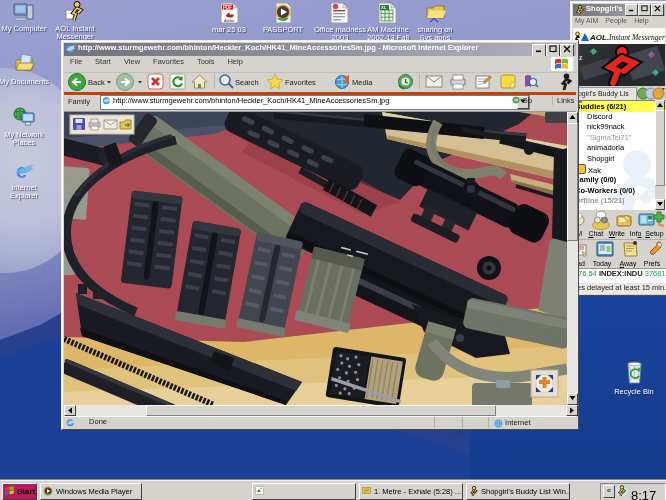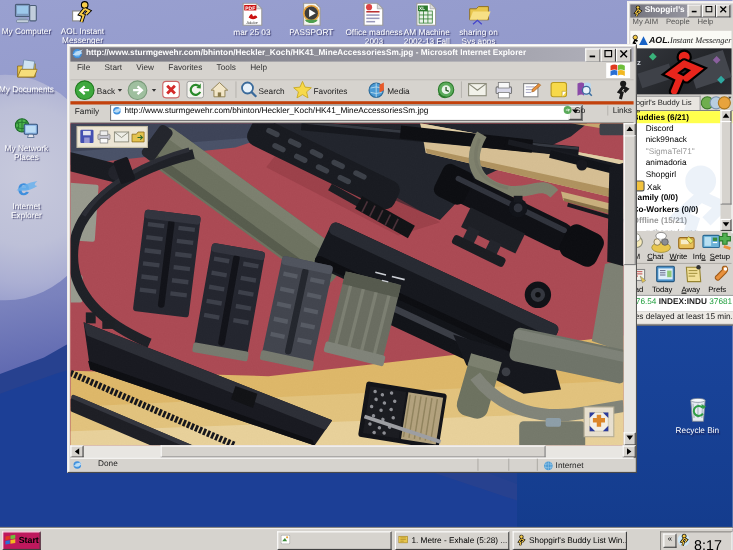--- a/index.html
+++ b/index.html
@@ -746,20 +746,29 @@
 <div id="taskbar" class="abs" style="left:0;top:480px;width:666px;height:20px;background:#d6d3ce;border-top:1px solid #f3f1ee;box-shadow:0 -1px 0 #8a8884;font-size:7.5px;color:#000;">
   <div class="abs" style="left:2px;top:2px;width:33px;height:15px;background:#be185d;border-top:1px solid #fff;border-left:1px solid #fff;border-right:1px solid #404040;border-bottom:1px solid #404040;">
     <svg width="11" height="11" style="margin:1px 0 0 1px" viewBox="0 0 12 12">
       <polygon points="1,3 5.4,2.2 5.4,5.8 1,6.6" fill="#e03a1e"></polygon>
         <polygon points="6,2.1 10.8,1.3 10.8,4.9 6,5.7" fill="#6fbf3a"></polygon>
       <polygon points="1,7.4 5.4,6.6 5.4,10.2 1,11" fill="#2a6fd4"></polygon>
         <polygon points="6,6.5 10.8,5.7 10.8,9.3 6,10.1" fill="#f2b820"></polygon>
     </svg>
     <span style="position:absolute;left:14px;top:3px;font-weight:bold;font-size:8px;">Start</span>
   </div>
+  <div class="abs" style="left:40px;top:2px;width:100px;height:15px;background:#d6d3ce;border-top:1px solid #fff;border-left:1px solid #fff;border-right:1px solid #404040;border-bottom:1px solid #404040;white-space:nowrap;overflow:hidden;">
+    <svg width="10" height="10" style="margin:2px 0 0 2px;vertical-align:top" viewBox="0 0 20 20">
+        <circle cx="10" cy="10" r="9" fill="#e8a33d"></circle>
+        <circle cx="10" cy="10" r="7" fill="#3d3d3d"></circle>
+        <path d="M8 6 L14 10 L8 14 Z" fill="#fff"></path>
+        <path d="M3 15 A9 9 0 0 0 17 15 Z" fill="#4d9e4d"></path>
+      </svg>
+    <span style="position:absolute;left:15px;top:3px;">Windows Media Player</span>
+  </div>
   <div class="abs" style="left:252px;top:2px;width:102px;height:15px;background:#d6d3ce;border-top:1px solid #fff;border-left:1px solid #fff;border-right:1px solid #404040;border-bottom:1px solid #404040;white-space:nowrap;overflow:hidden;">
     <svg width="9" height="9" style="margin:2px 0 0 2px;vertical-align:top" viewBox="0 0 18 18">
         <rect x="1" y="1" width="16" height="16" rx="2" fill="#fff" stroke="#888"></rect>
         <path d="M3 12 L8 6 L12 12 Z" fill="#3a8a3a"></path>
         <circle cx="12" cy="5" r="2" fill="#e8a33d"></circle>
       </svg>
     <span style="position:absolute;left:14px;top:15px;">101 HK weaponry guide ...</span>
   </div>
   <div class="abs" style="left:359px;top:2px;width:102px;height:15px;background:#d6d3ce;border-top:1px solid #fff;border-left:1px solid #fff;border-right:1px solid #404040;border-bottom:1px solid #404040;white-space:nowrap;overflow:hidden;">
     <svg width="9" height="9" style="margin:2px 0 0 2px;vertical-align:top" viewBox="0 0 18 18">

